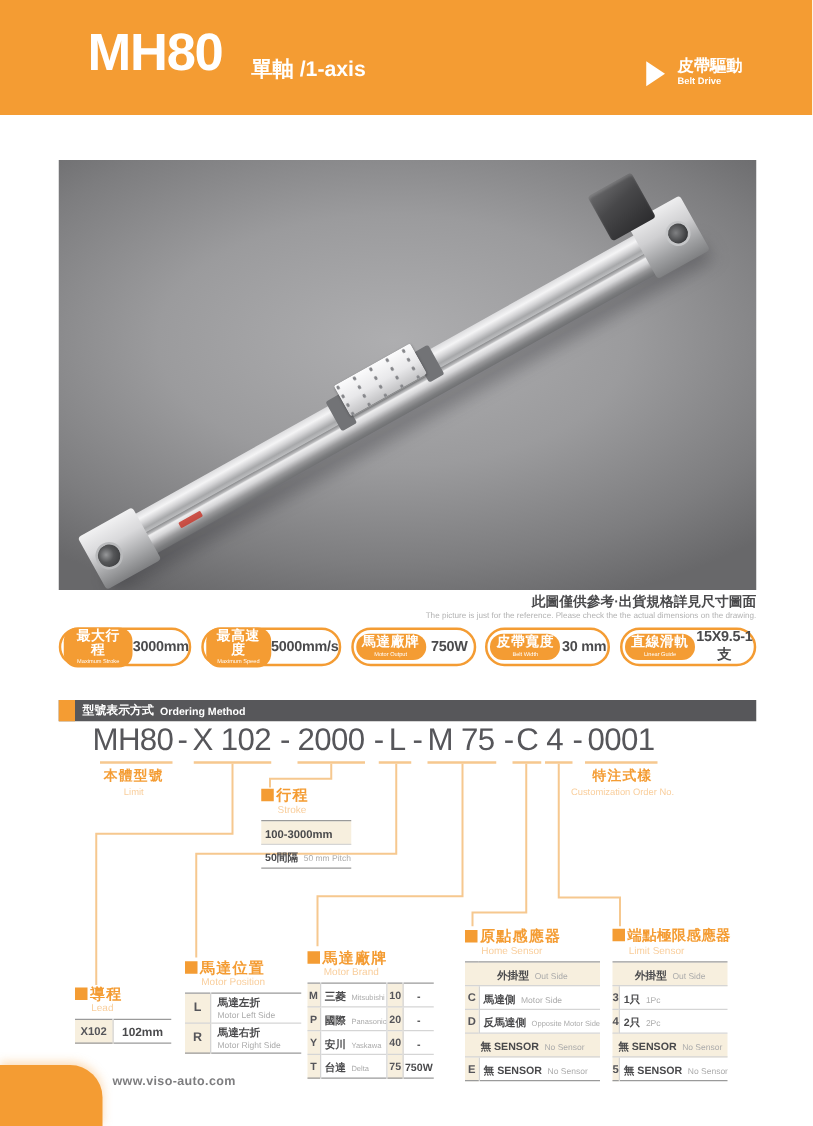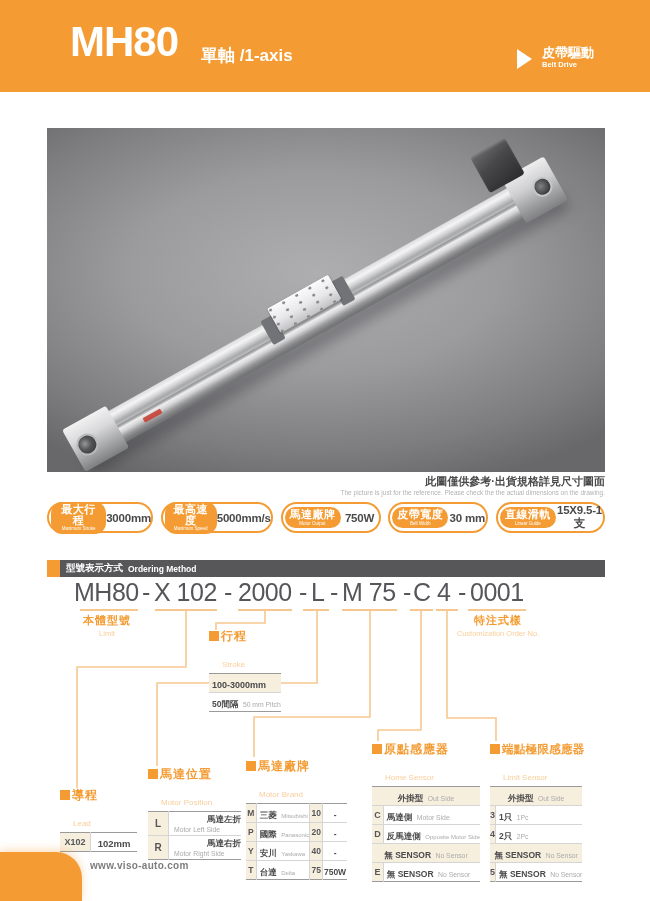--- a/index.html
+++ b/index.html
@@ -66,30 +66,30 @@
 
   .conn{position:absolute;left:0;top:0;width:650px;height:901px;pointer-events:none;}
 
   .center-label{position:absolute;text-align:center;}
   .center-label .zh{display:block;font-size:11px;font-weight:bold;color:#F49C33;letter-spacing:1px;}
   .center-label .en{display:block;font-size:7.5px;color:#F9CE9C;margin-top:1px;}
 
   .block{position:absolute;}
   .block-title{font-size:12px;font-weight:bold;color:#F49C33;letter-spacing:1px;line-height:13px;white-space:nowrap;}
   .sq{display:inline-block;width:10px;height:10px;background:#F49C33;margin-right:2px;vertical-align:-1px;}
-  .block-sub{font-size:8px;color:#F9CE9C;padding-left:13px;line-height:10px;margin-top:17px;}
+  .block-sub{font-size:8px;color:#F9CE9C;padding-left:13px;line-height:10px;}
 
   table.dt{border-collapse:collapse;margin-top:3px;
            border-top:1px solid #9a9a9a;border-bottom:1px solid #9a9a9a;}
   table.dt td{border-top:1px solid #d5d5d5;border-left:1px solid #d5d5d5;padding:0;vertical-align:middle;}
   table.dt tr:first-child td{border-top:none;}
   table.dt td:first-child{border-left:none;}
   .cream{background:#F7EFDE;}
   .codecell{text-align:center;font-weight:bold;color:#55555a;font-size:9px;}
-  .zh-b{font-weight:bold;color:#4a4a4c;font-size:8.5px;text-align:right;}
+  .zh-b{font-weight:bold;color:#4a4a4c;font-size:8.5px;}
   .en-g{color:#ababab;font-size:6.8px;}
   .en-g2{color:#ababab;font-size:6px;}
 
   .footer-shape{position:absolute;left:0;top:852px;width:82px;height:49px;background:#F49C33;
                 border-top-right-radius:26px;box-shadow:0 -2px 8px rgba(244,156,51,.35);}
   .website{position:absolute;left:90px;top:860px;font-size:10px;font-weight:bold;color:#7d7d7f;letter-spacing:.3px;}
 </style>
 </head>
 <body>
 

